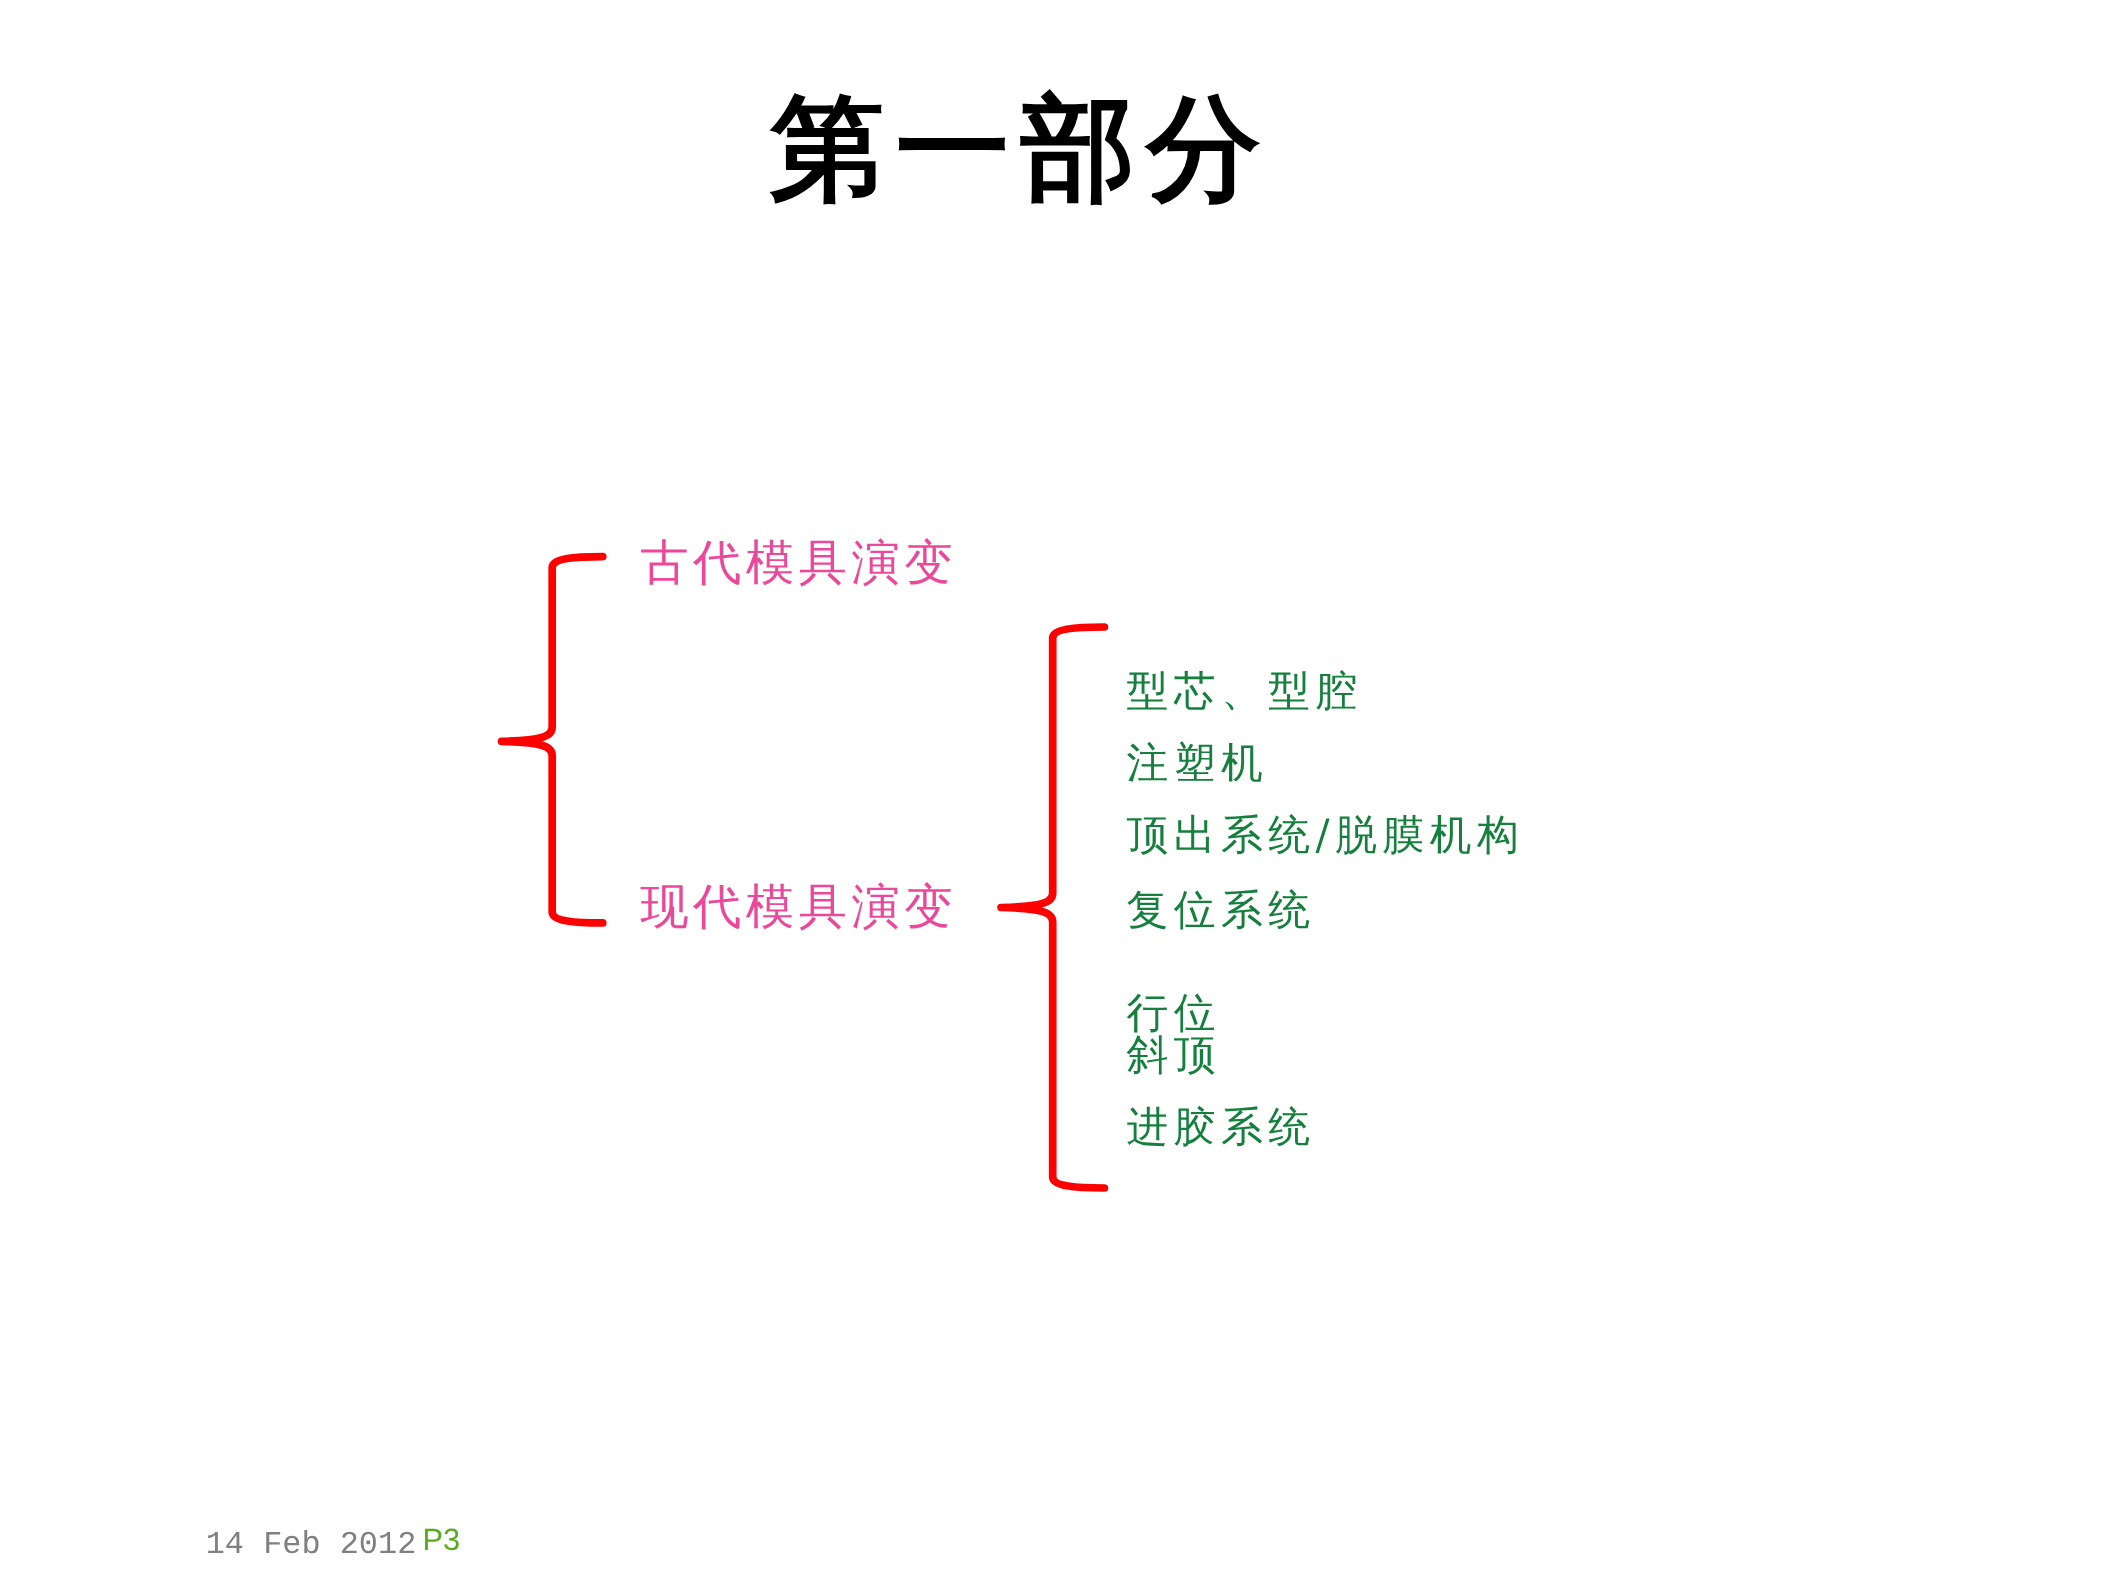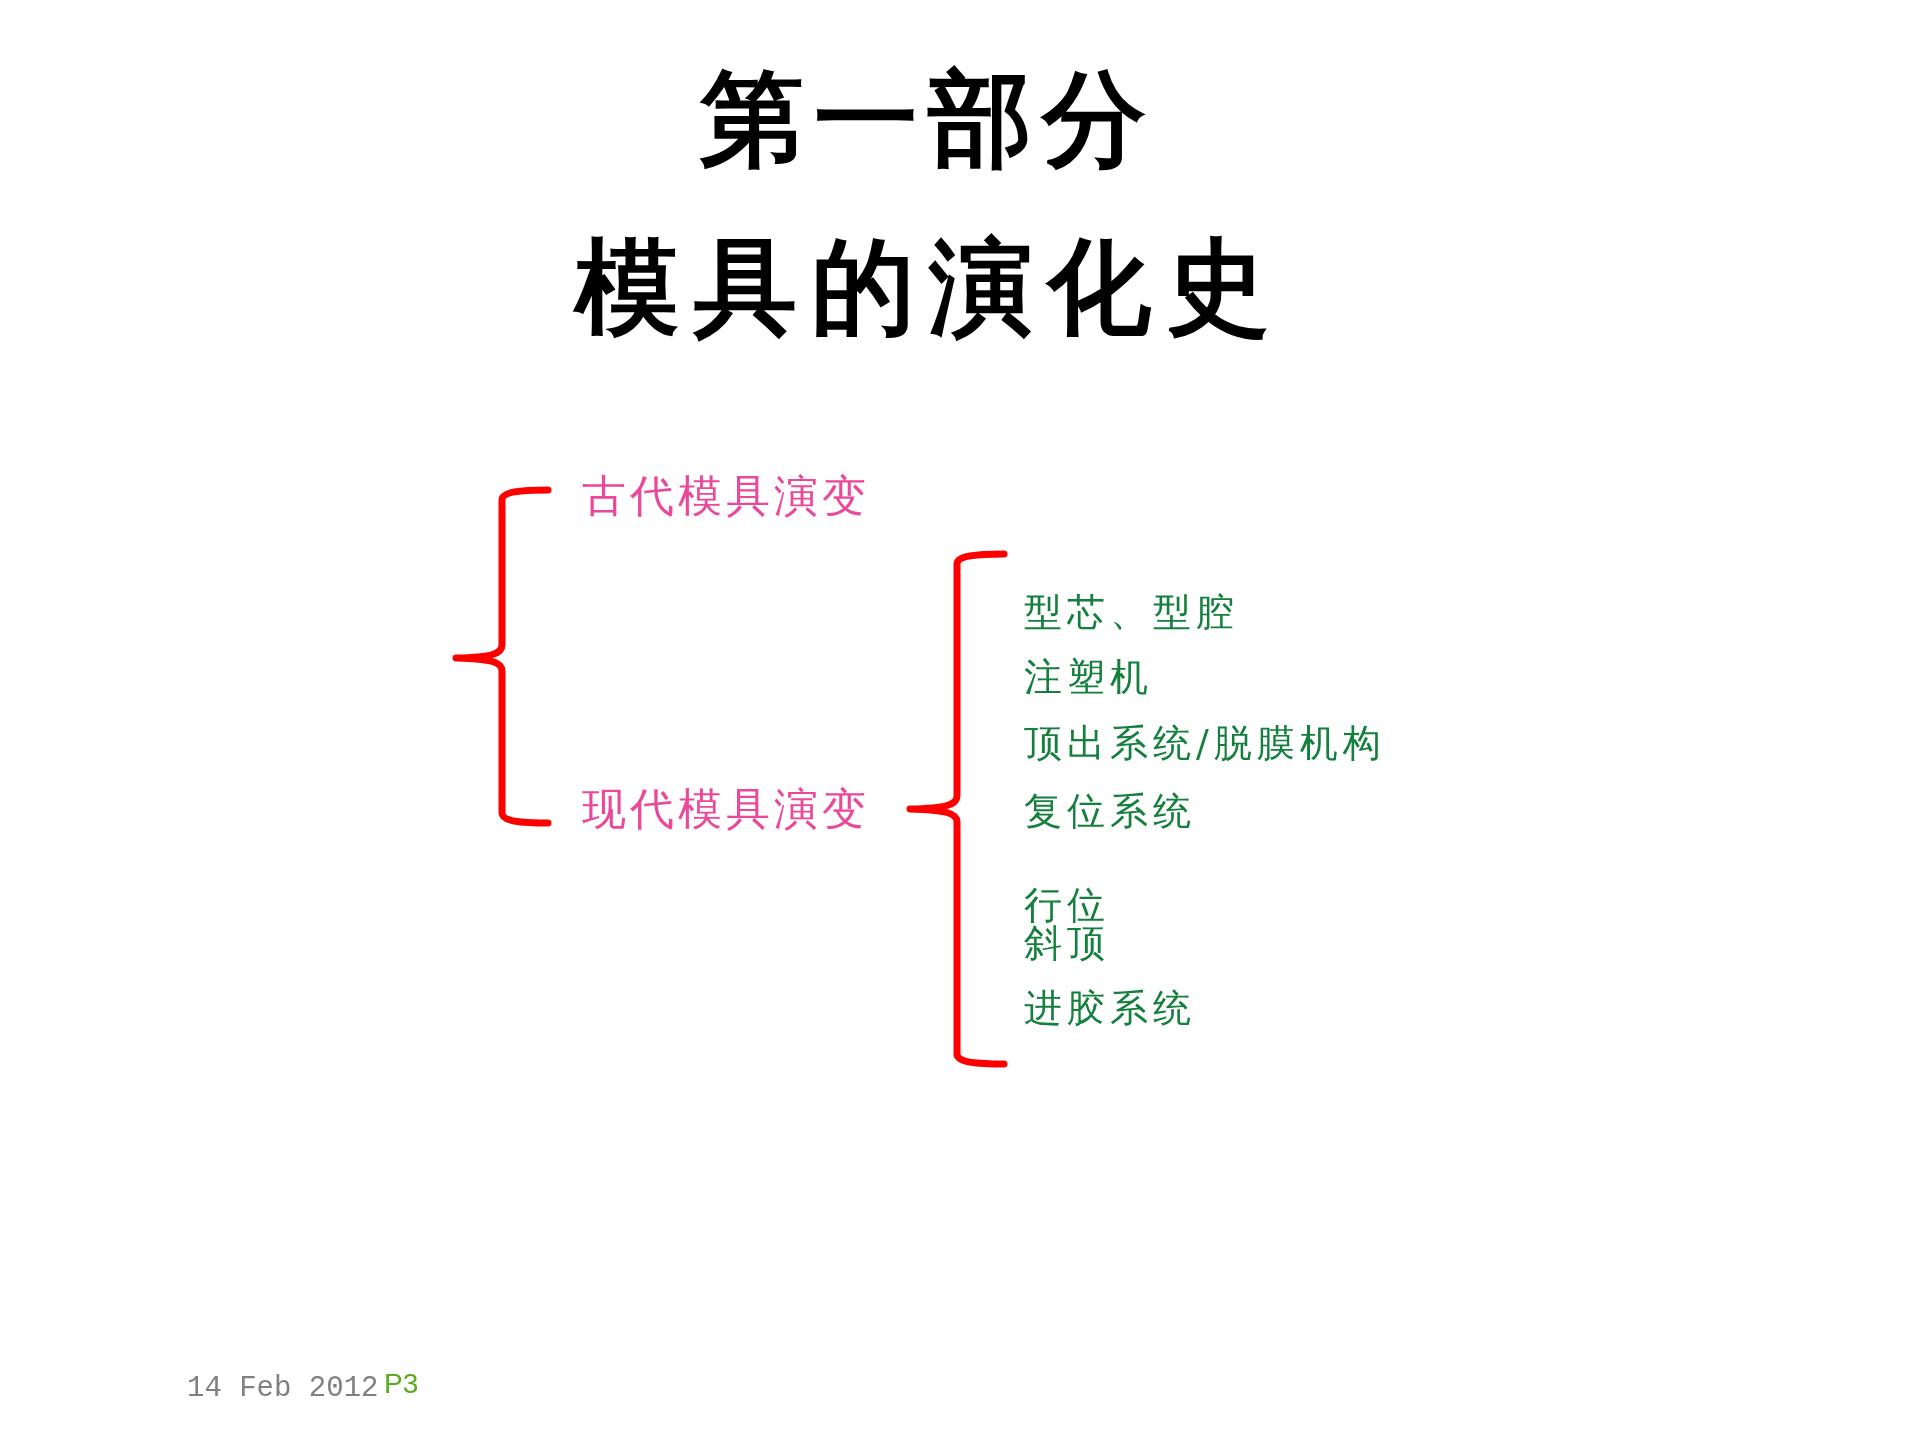--- a/index.html
+++ b/index.html
@@ -1,18 +1,18 @@
 <!DOCTYPE html>
 <html><head>
 <meta charset="utf-8">
 <style>
   html, body { margin:0; padding:0; background:#ffffff; }
   body { width:1920px; height:1440px; position:relative; overflow:hidden;
          font-family: "DejaVu Serif", "Liberation Serif", serif; color:#000; }
-  .slide { position:absolute; left:0; top:0; width:1920px; height:1116px; background:#fff; }
+  .slide { position:absolute; left:0; top:16px; width:1920px; height:1116px; background:#fff; }
   .t1-wrap { position:absolute; left:700px; top:64px; width:460px; height:110px; }
   .t2-wrap { position:absolute; left:575px; top:214px; width:710px; height:146px; }
   .ttext { display:block; font-weight:bold; font-size:104px; line-height:110px; white-space:nowrap; }
   .t1-wrap .ttext { letter-spacing:10px; }
   .t2-wrap .ttext { letter-spacing:14px; line-height:146px; }
   .label { position:absolute; font-size:44px; line-height:40px; white-space:nowrap; letter-spacing:4px; color:#ec4899; }
   .branch-ancient { left:582px; top:476px; }
   .branch-modern  { left:582px; top:789px; }
   .sub { position:absolute; left:1024px; font-size:38px; line-height:40px; white-space:nowrap; letter-spacing:5px; color:#15803d; }
   svg.brackets { position:absolute; left:0; top:0; width:1920px; height:1440px; pointer-events:none; }
@@ -21,23 +21,20 @@
   .footer-page { position:absolute; left:384px; top:1368px; font-family:"Liberation Sans", sans-serif;
                  font-size:28px; color:#5aab1e; white-space:nowrap; }
 </style>
 </head>
 <body>
 
 <div class="slide">
 
   <div class="t1-wrap">
     <span class="ttext">第一部分</span>
-  </div>
-  <div class="t2-wrap">
-    <span class="ttext">模具的演化史</span>
   </div>
 
   <svg class="brackets" viewBox="0 0 1920 1440">
 
     <path d="M548 490 C520 490 502 492 502 500 L502 645 C502 654 492 657 456 658 C492 659 502 662 502 671 L502 813 C502 821 520 823 548 823" fill="none" stroke="#ff0000" stroke-width="7" stroke-linecap="round" stroke-linejoin="round"></path>
 
     <path d="M1004 554 C976 554 957 556 957 564 L957 796 C957 805 946 808 910 809 C946 810 957 813 957 822 L957 1054 C957 1062 976 1064 1004 1064" fill="none" stroke="#ff0000" stroke-width="7" stroke-linecap="round" stroke-linejoin="round"></path>
   </svg>
 
   <div class="label branch-ancient">古代模具演变</div>

